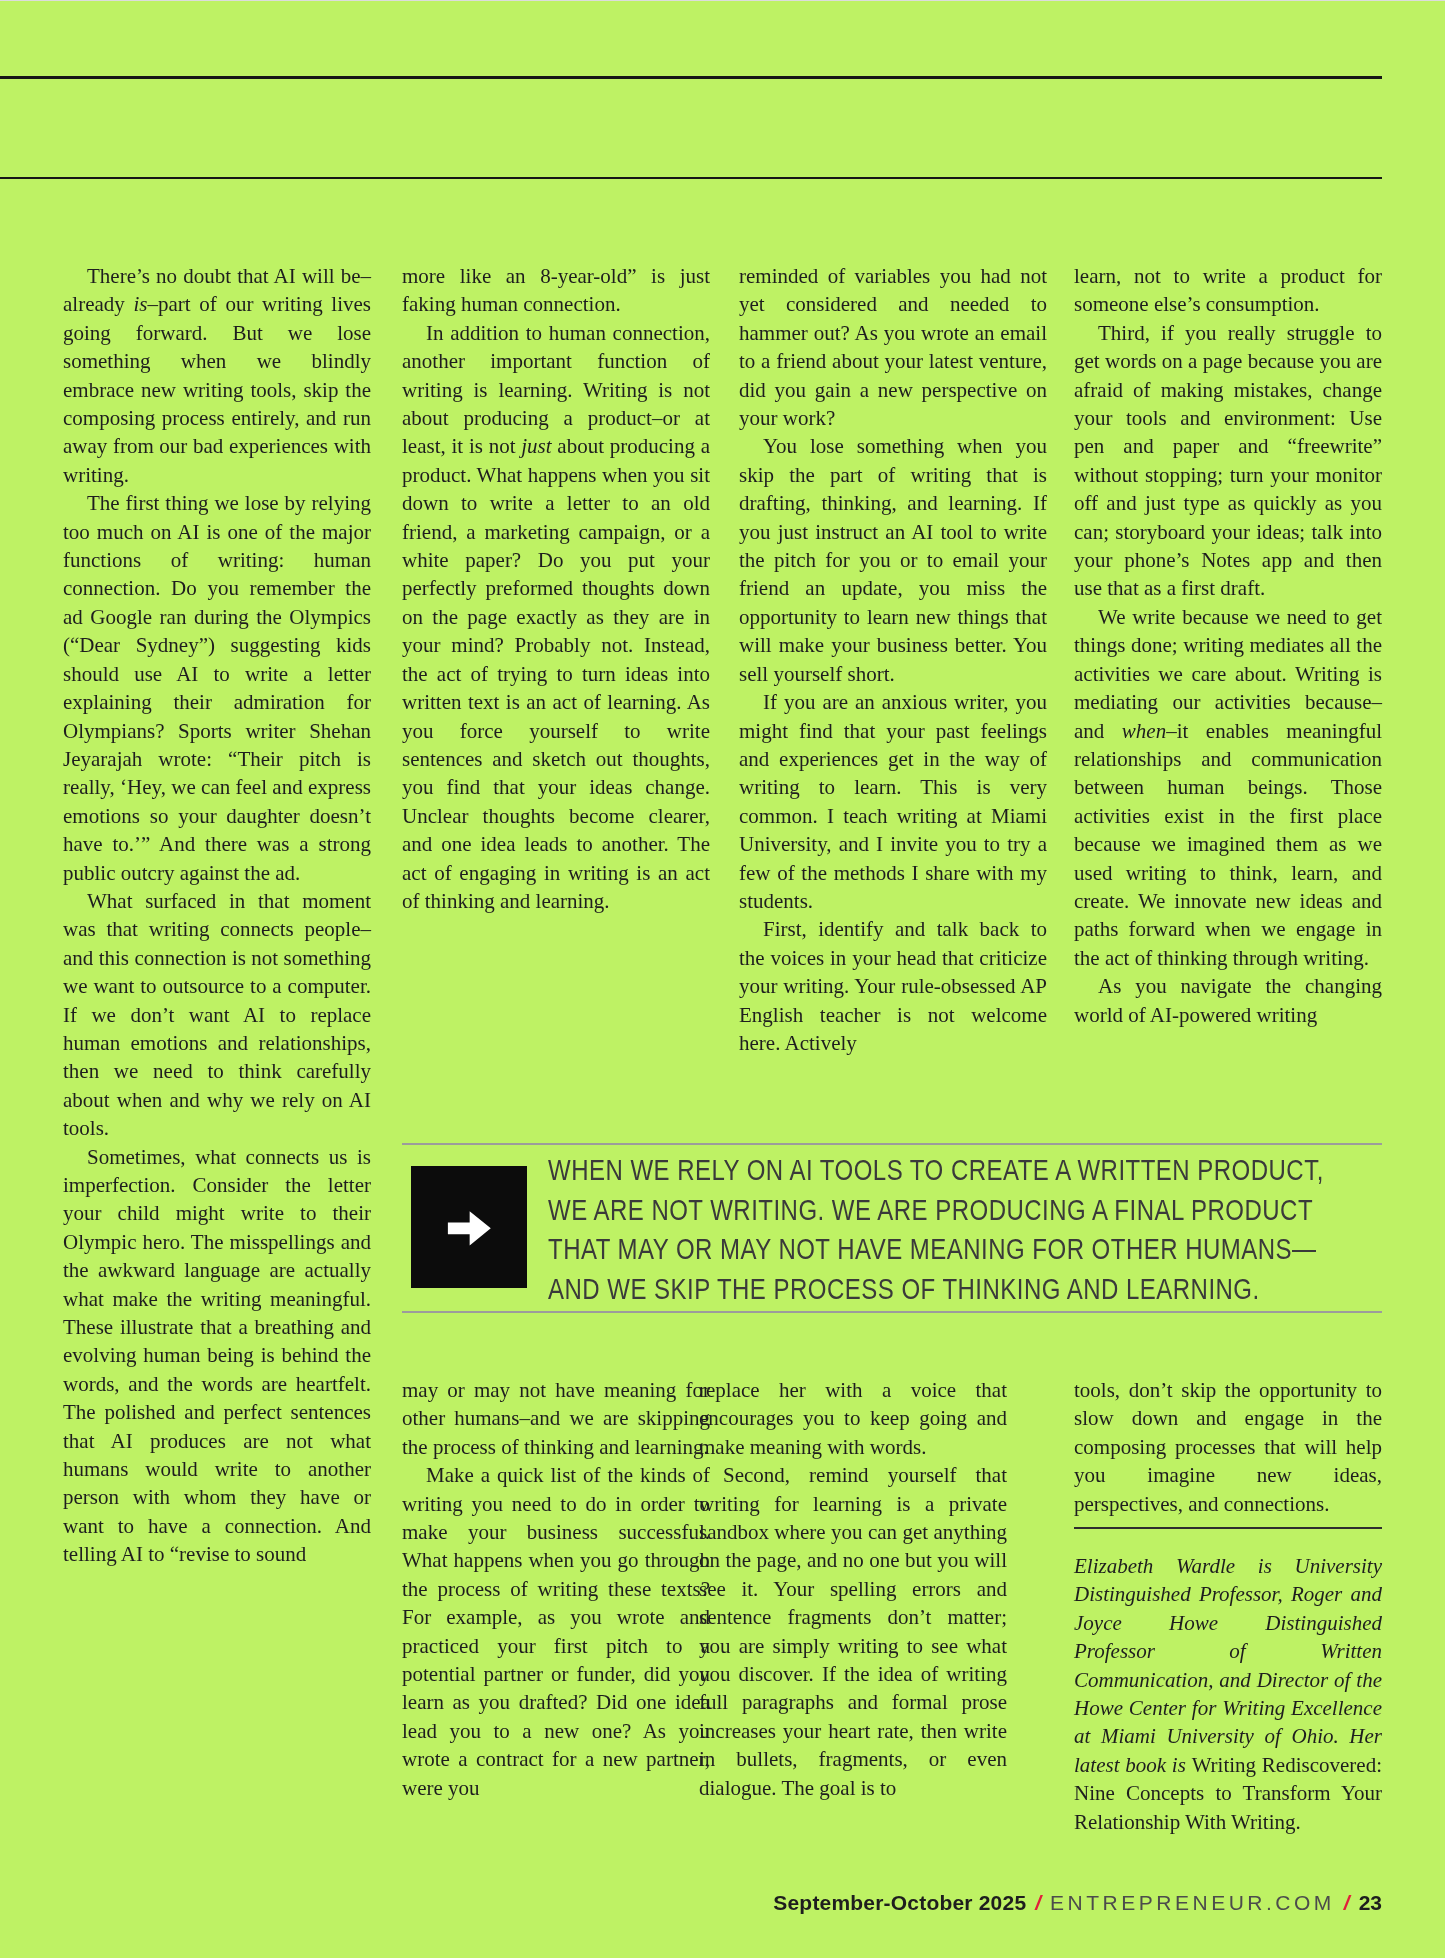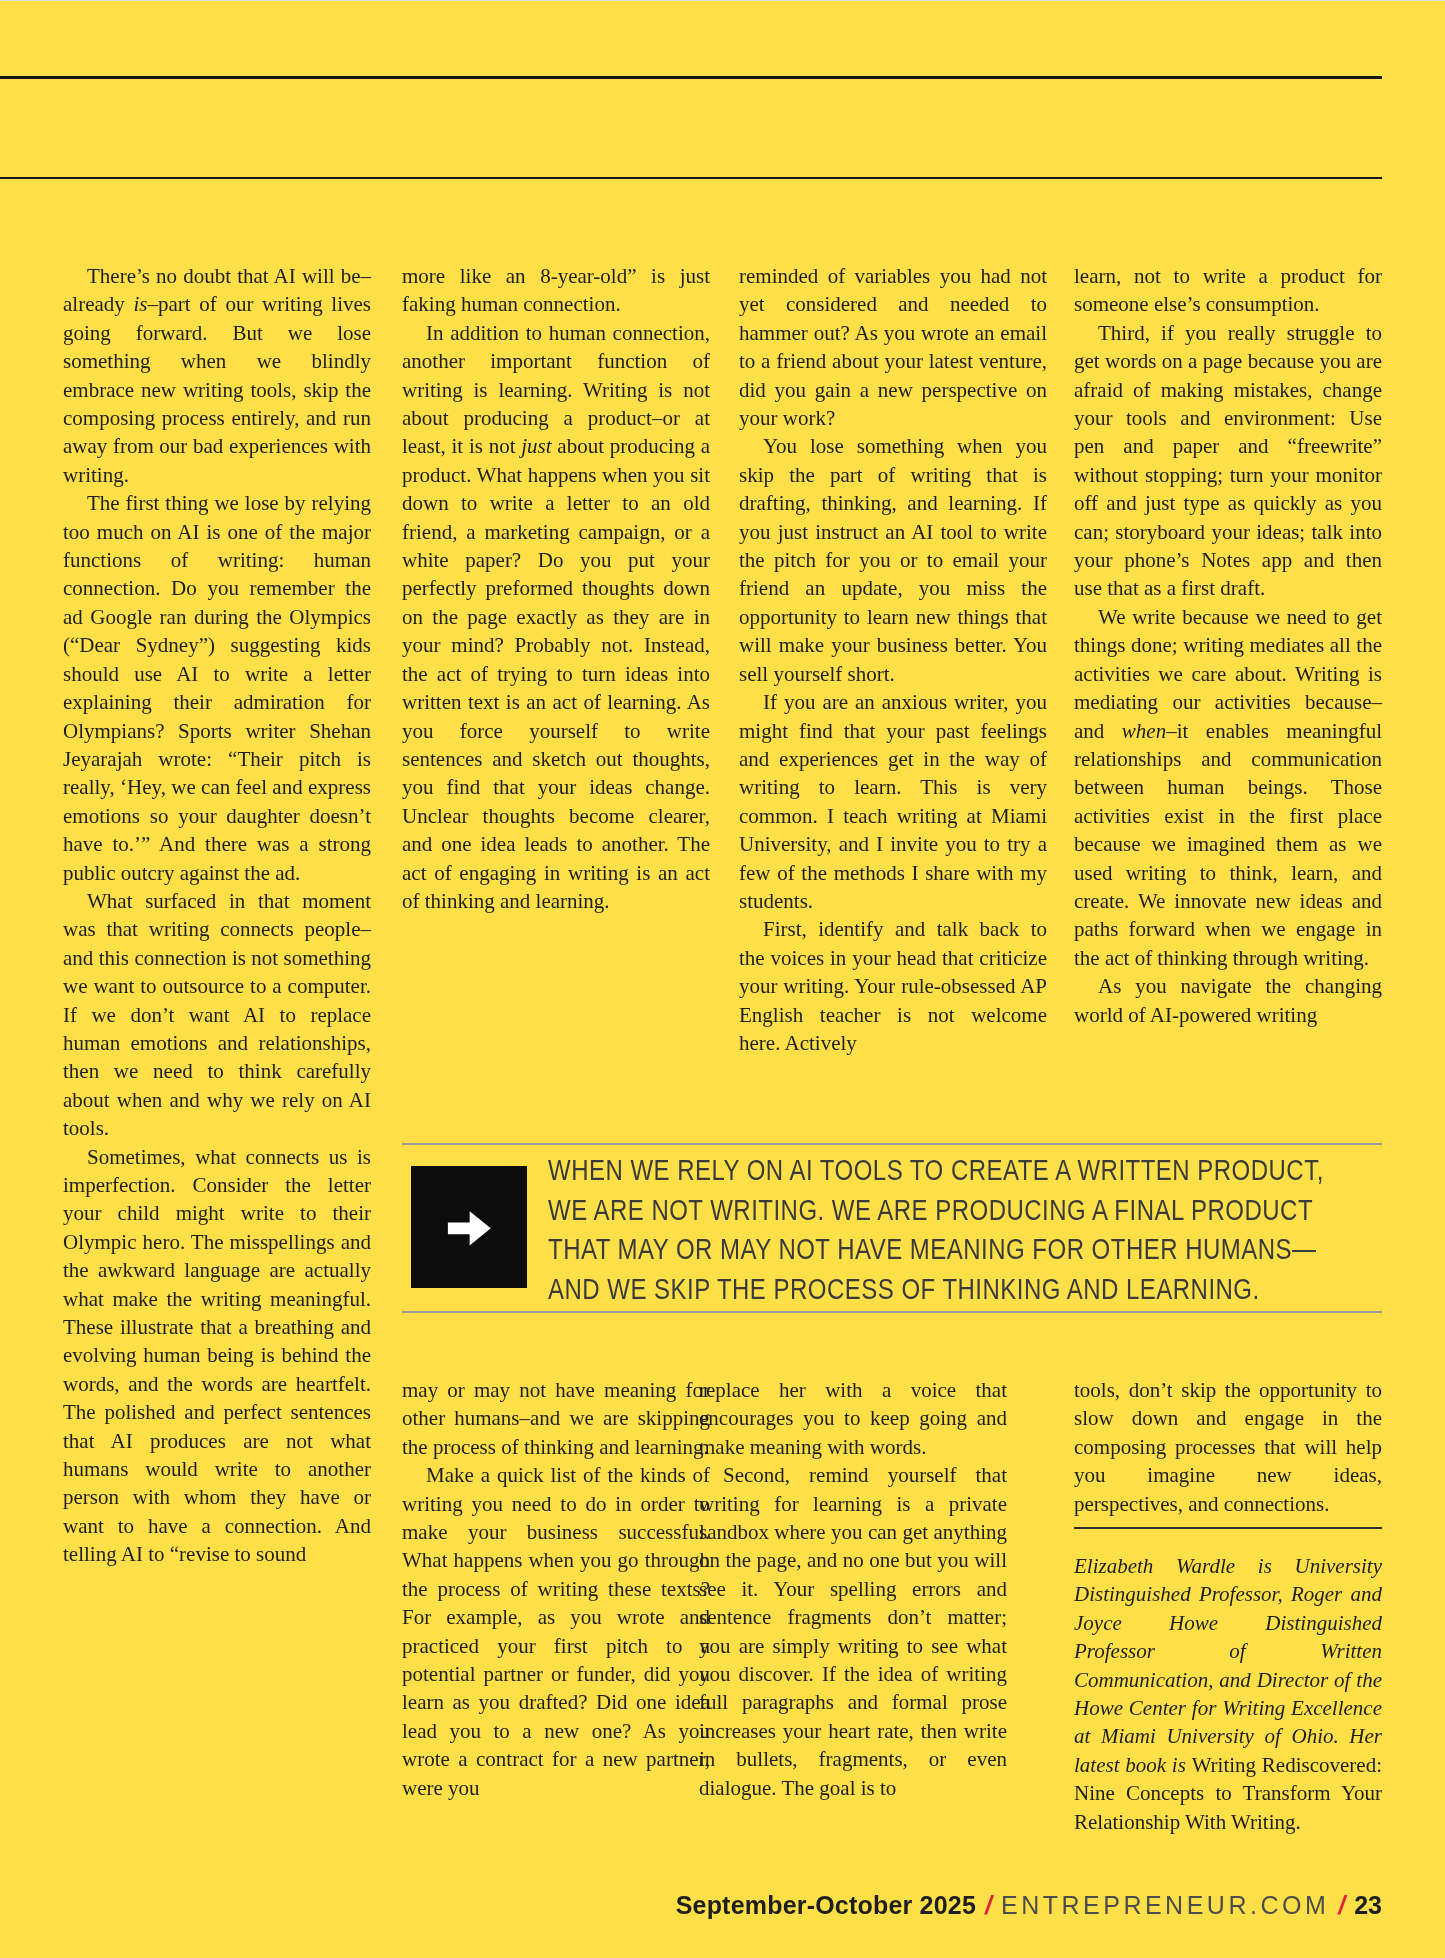--- a/index.html
+++ b/index.html
@@ -1,17 +1,17 @@
 <!DOCTYPE html>
 <html><head>
 <meta charset="utf-8">
 <style>
   html,body { margin:0; padding:0; background:#ffffff; }
   .page {
-    position:relative; width:1445px; height:1958px; background:#fde047;
+    position:relative; width:1445px; height:1958px; background:#bef264;
     overflow:hidden; font-family:"Liberation Serif","DejaVu Serif",serif;
   }
   .edge-hairline { position:absolute; left:0; top:0; width:1445px; height:1px; background:#dcdcdc; }
   .rule { position:absolute; background:#161616; }
   .rule-top-1 { left:0; top:76px;  width:1382px; height:3px; }
   .rule-top-2 { left:0; top:177px; width:1382px; height:2px; }
 
   .textcol {
     position:absolute; width:308px; color:#1e1e1e;
     font-size:21px; line-height:28.4px; text-align:justify;
@@ -44,21 +44,21 @@
     transform:scaleX(0.8); transform-origin:left top; white-space:nowrap;
   }
 
   
   .bio-rule { position:absolute; left:1074px; top:1527px; width:308px; height:2px; background:#2e2e2e; }
   .bio { left:1074px; top:1552px; }
 
   
   .footer {
     position:absolute; left:63px; top:1891px; width:1319px; text-align:right;
-    font-family:"Liberation Sans","DejaVu Sans",sans-serif; font-size:25px; color:#1e1e1e;
+    font-family:"Liberation Sans","DejaVu Sans",sans-serif; font-size:21px; color:#1e1e1e;
     white-space:nowrap;
   }
   .footer .issue { font-weight:bold; letter-spacing:0.2px; }
   .footer .site  { color:#4c4c4c; letter-spacing:3.5px; font-weight:400; }
   .footer .num   { font-weight:bold; }
   .footer .slash { font-weight:bold; font-style:italic; margin:0 9px; }
 </style>
 </head>
 <body>
 

